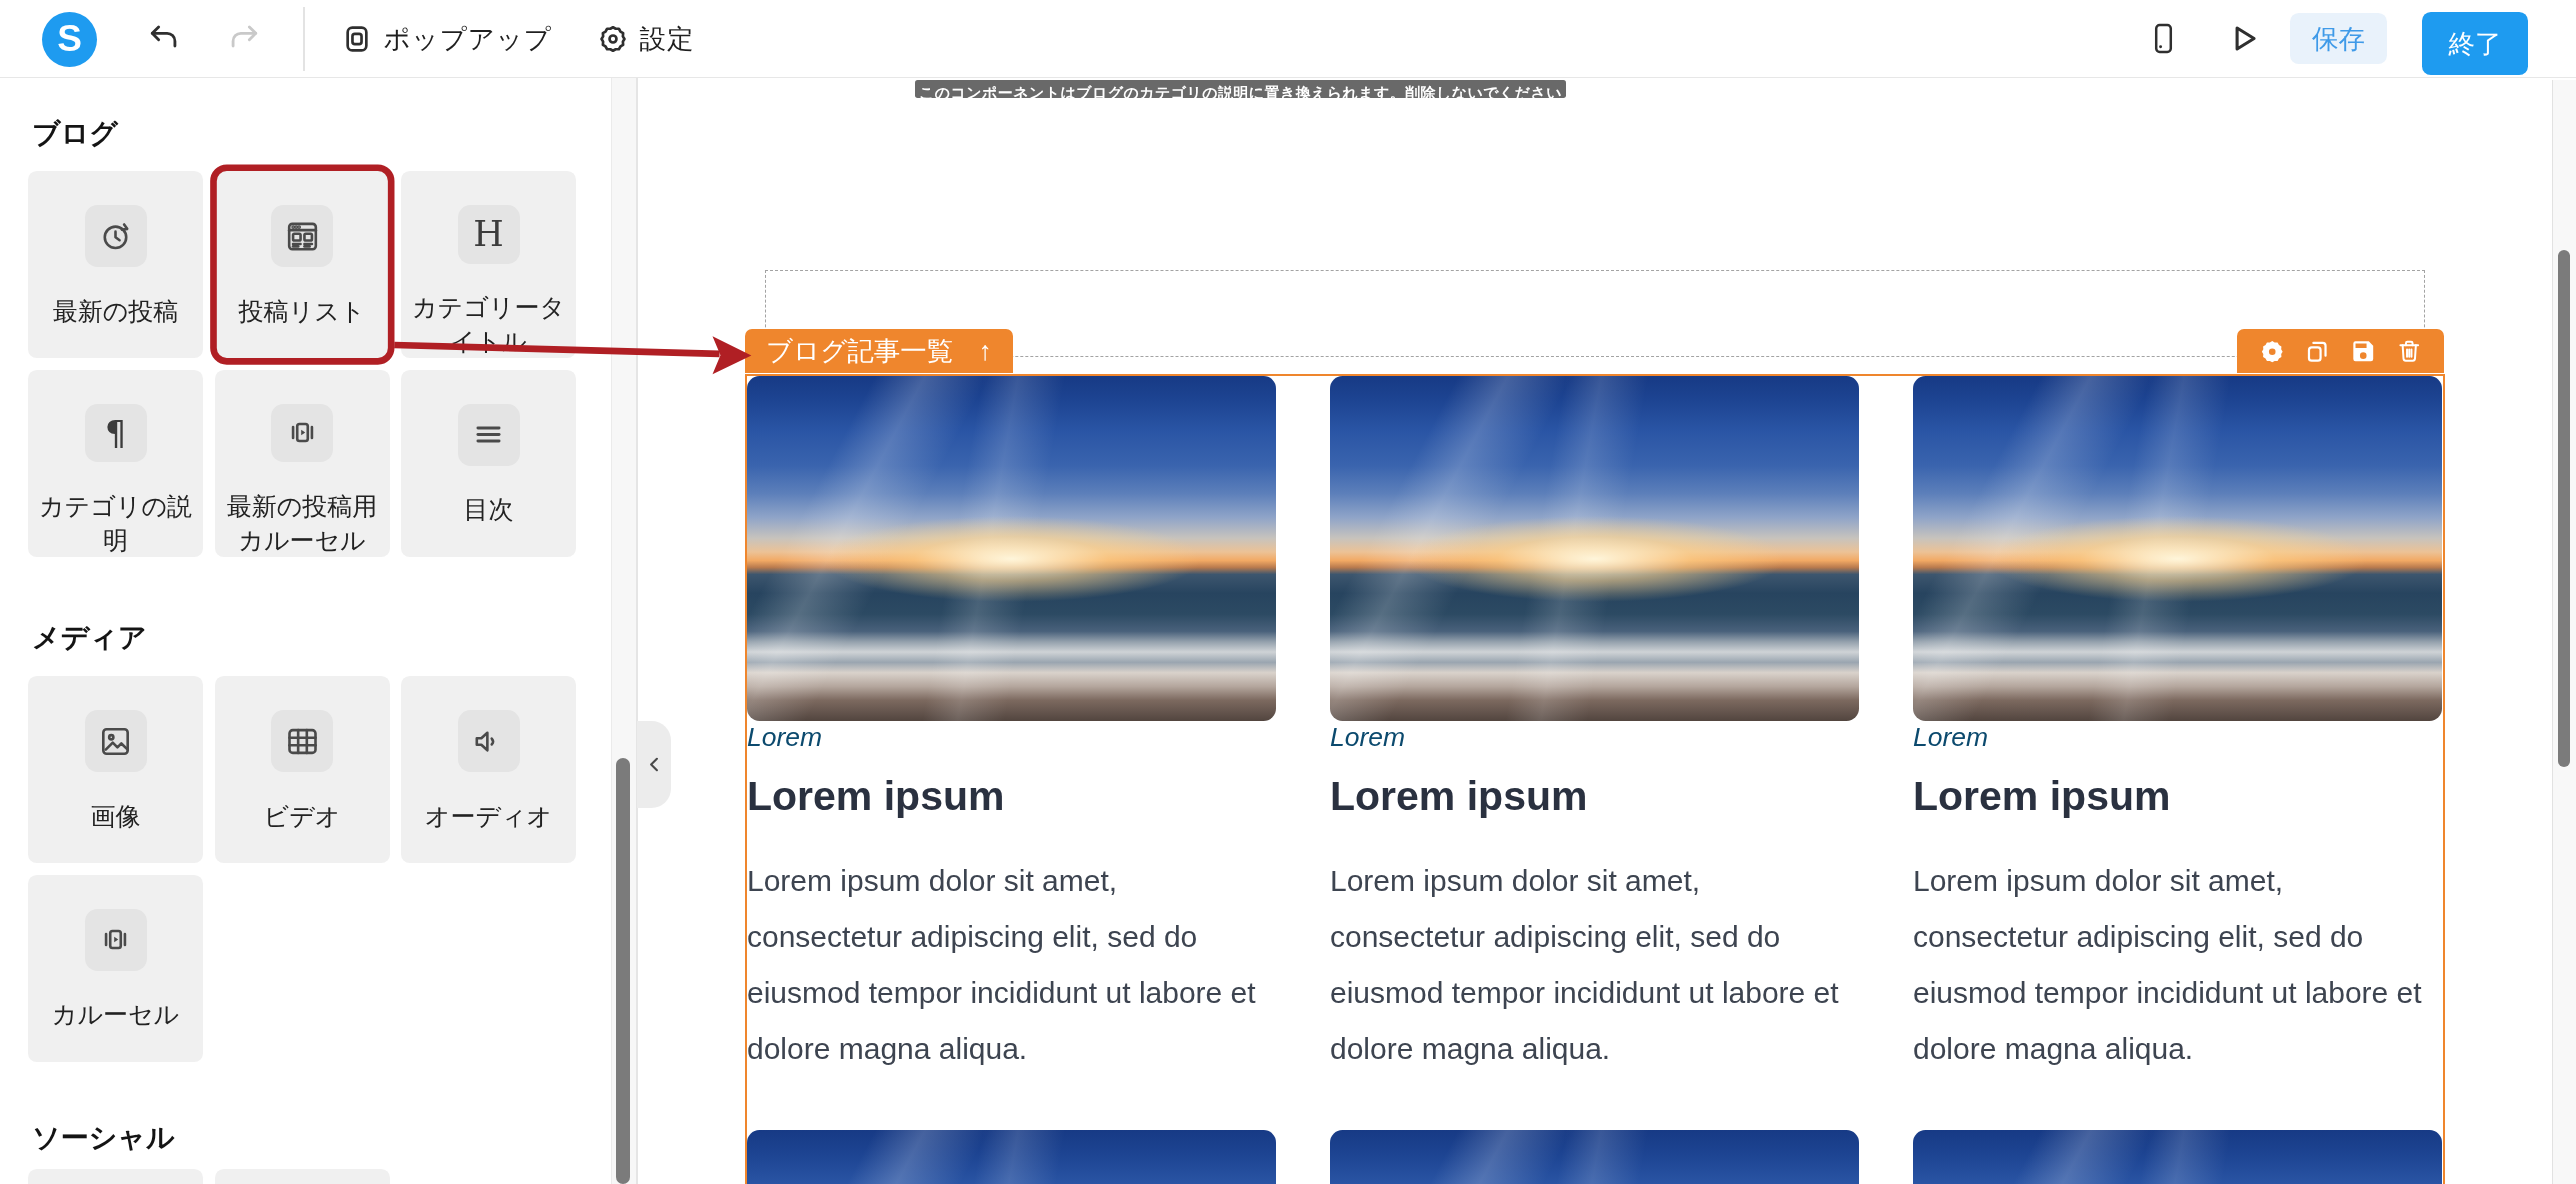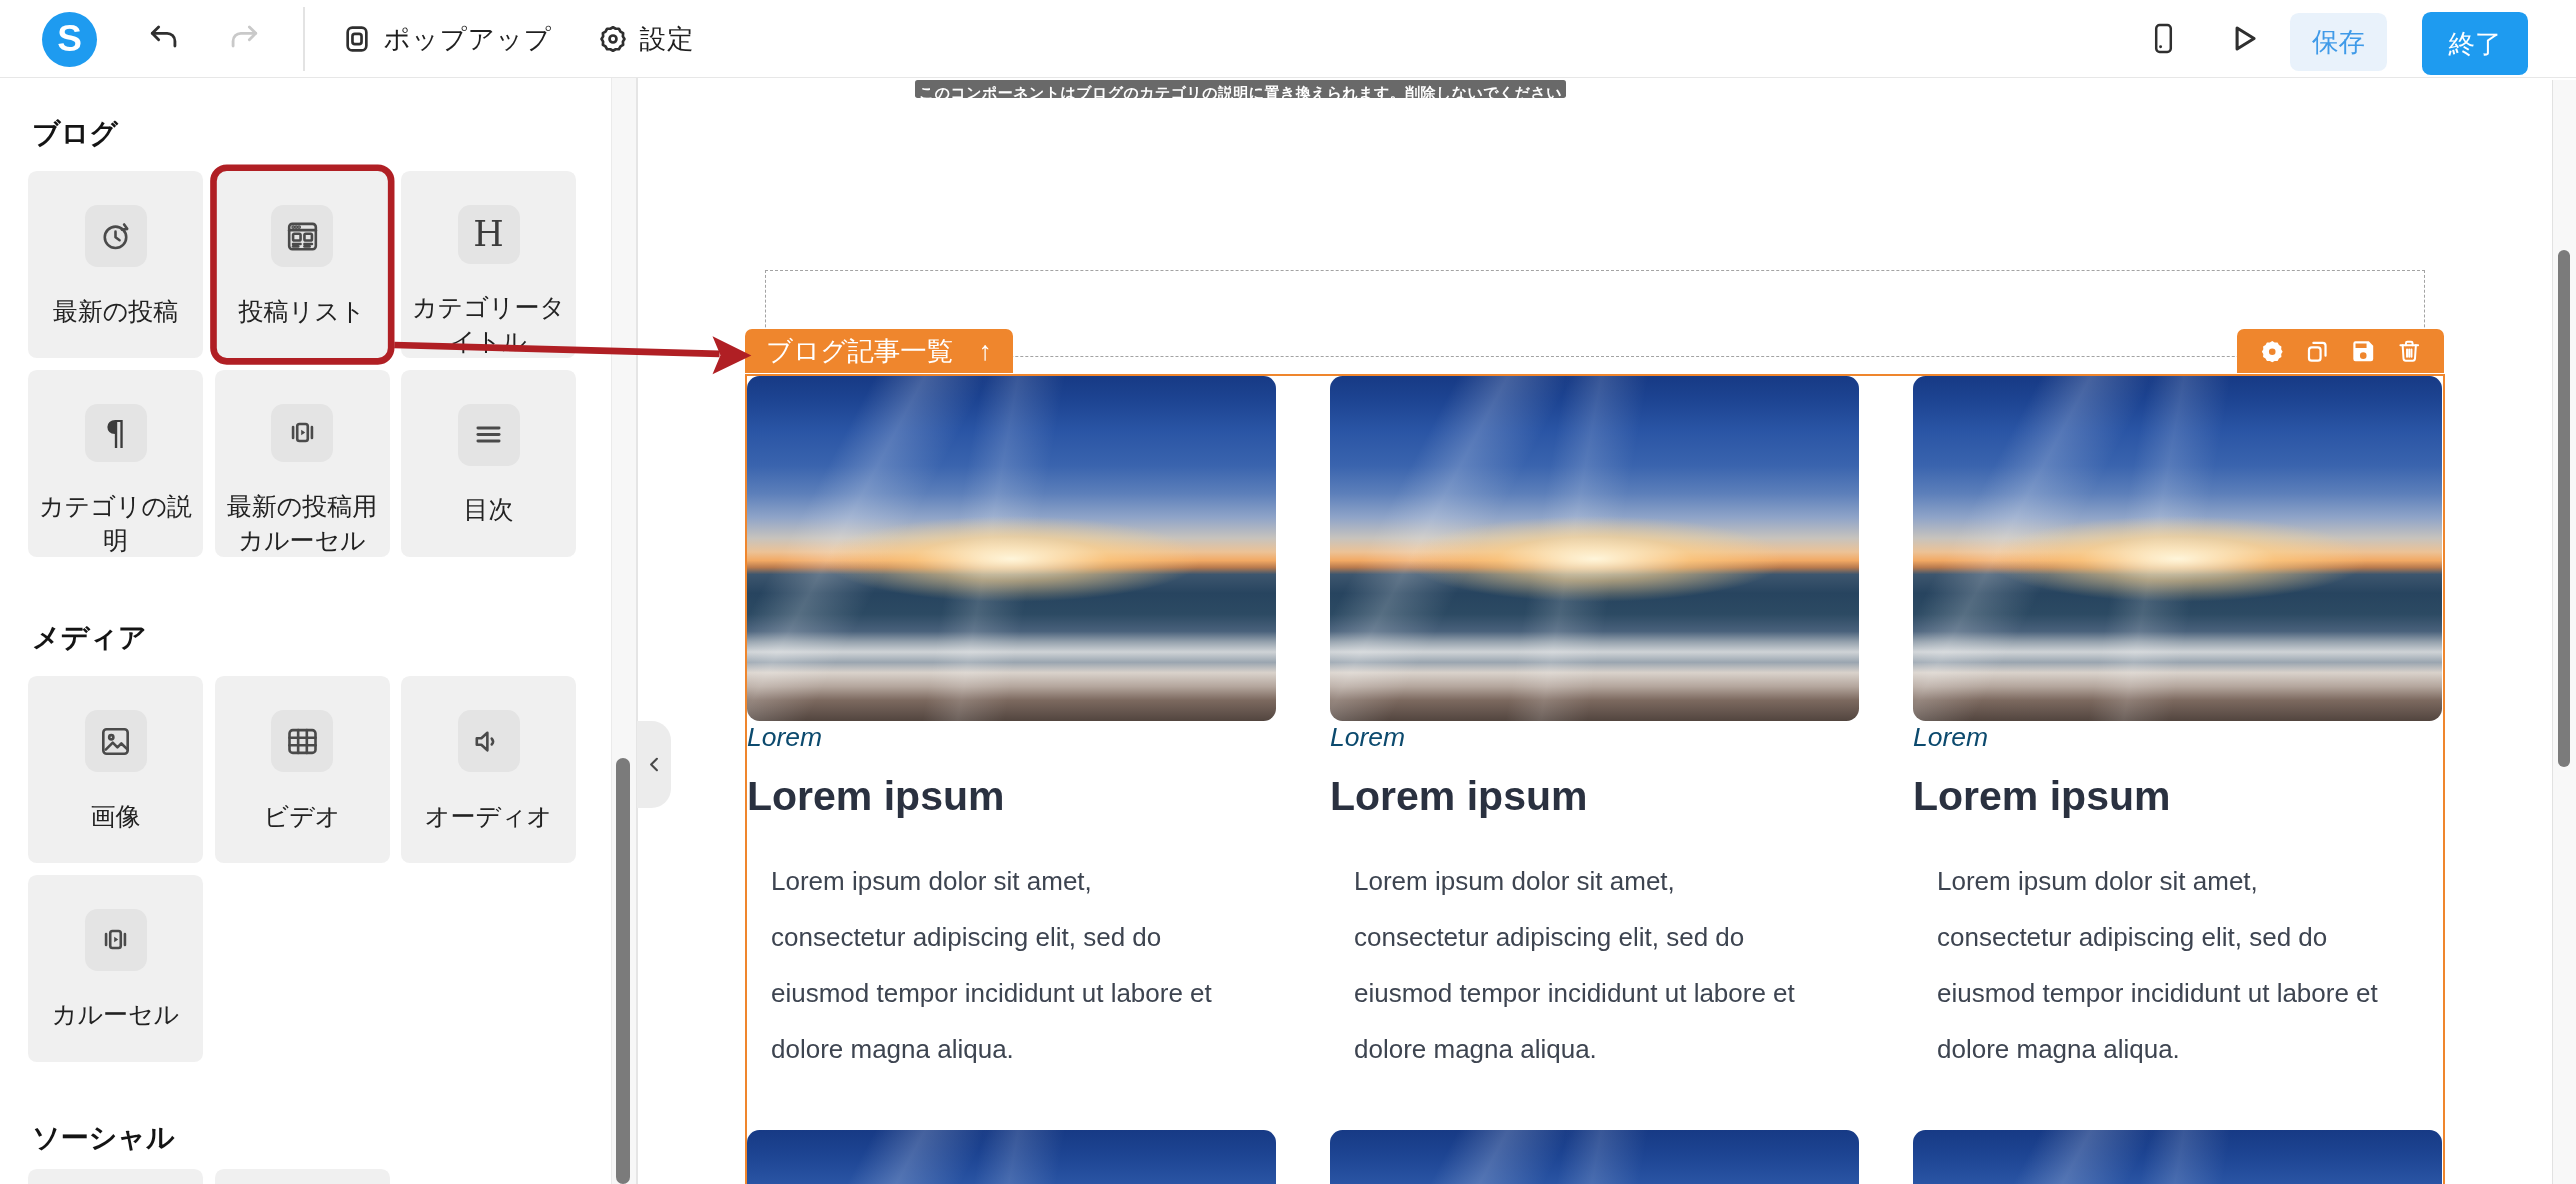--- a/index.html
+++ b/index.html
@@ -21,21 +21,21 @@
   #redo-btn { left:223px; top:19.4px; width:39px; height:39px; }
   #header-divider { left:303px; top:7px; width:1.8px; height:64px; background:#e3e3e3; }
   .hgroup { display:flex; align-items:center; gap:10.6px; height:42px; }
   #popup-btn { left:341px; top:17.7px;text-align:center; }
   #settings-btn { left:597px; top:17.7px; }
   .hlabel { font-size:26.5px; color:#1f1f1f; letter-spacing:0.9px; white-space:nowrap; }
   #phone-btn { left:2146px; top:19.4px; width:35px; height:39px; }
   #play-btn { left:2224px; top:19.4px; width:37px; height:39px; }
   .pill { border-radius:8.8px; display:flex; align-items:center; justify-content:center;
           font-size:26.5px; cursor:pointer; border:none; }
-  #save-btn { left:2290px; top:13.3px; width:97px; height:58px; }
+  #save-btn { left:2290px; top:13.3px; width:97px; height:51px; }
   #exit-btn { left:2422px; top:12.4px; width:106px; height:63px; color:#fff; }
 
   
   #sidebar { left:0; top:78px; width:558px; height:1107px; background:#fff; }
   .side-heading { left:32px; font-size:28px; font-weight:700; color:#141414; }
   .tile-grid { display:grid; grid-template-columns:175px 175px 175px; gap:11.5px; }
   .tile { background:#f0f0f0; border-radius:8.8px; display:flex; flex-direction:column;
           align-items:center; padding-top:34px; cursor:pointer; }
   .tile-icon-box { width:62px; height:62px; border-radius:12.4px; background:#e4e4e4;
                    display:flex; align-items:center; justify-content:center; }
@@ -90,21 +90,21 @@
       linear-gradient(180deg,
         #173a85 0%, #1d4492 7%, #2a55a5 16%, #3a64ae 26%, #5c7fba 34%,
         #8fa4c8 41%, #c7c3bd 47%, #ecc296 51%, #f2a964 53.5%, #b87a4e 55.5%,
         #3d566e 57.5%, #27445f 63%, #2c4a63 69%, #49617b 74%,
         #93a0ac 77%, #cfd3d6 80%, #9aa5b0 83%, #d9d2cb 86%,
         #b4a69d 90%, #7c695f 94%, #52453f 100%);
   }
   .photo.second { margin-top:53px; }
   .card-category { font-size:26.5px; line-height:32px; color:#0c4a6e;font-style:italic; }
   .card-title { margin-top:21px; font-size:41px; line-height:44px; font-weight:700; color:#2a3140; }
-  .card-body { margin-top:35px; font-size:26px; line-height:56px; color:#3d4450; white-space:pre-line;padding-left:24px; }
+  .card-body { margin-top:35px; font-size:30px; line-height:56px; color:#3d4450; white-space:pre-line; }
 
   
   #main-scroll-track { left:2552px; top:80px; width:24px; height:1105px; background:#f8f8f8;
                        border-left:0.9px solid #e2e2e2; }
   #main-scroll-thumb { left:2558px; top:250px; width:12.4px; height:517px; border-radius:6.2px;
                        background:#7b7b7b; }
 
   
   #annotation-overlay { left:0; top:0; width:2576px; height:1185px; z-index:50;
                         pointer-events:none; }

